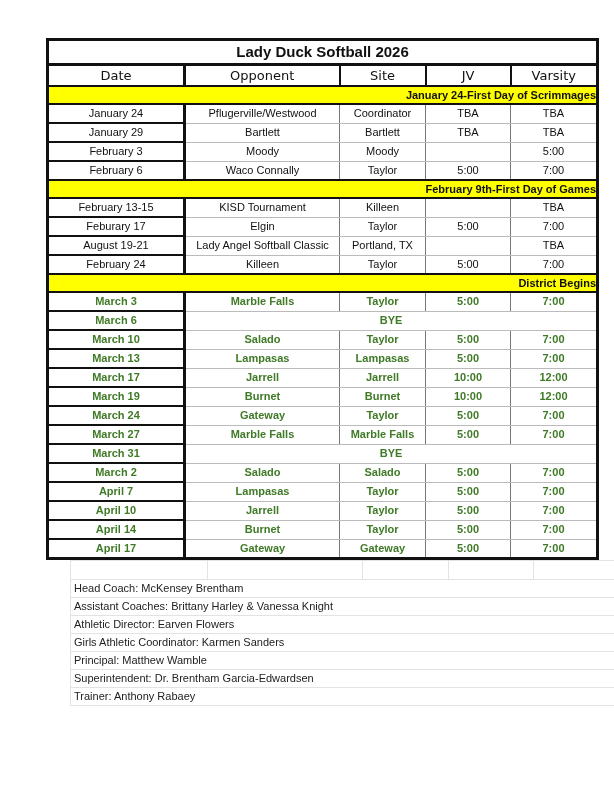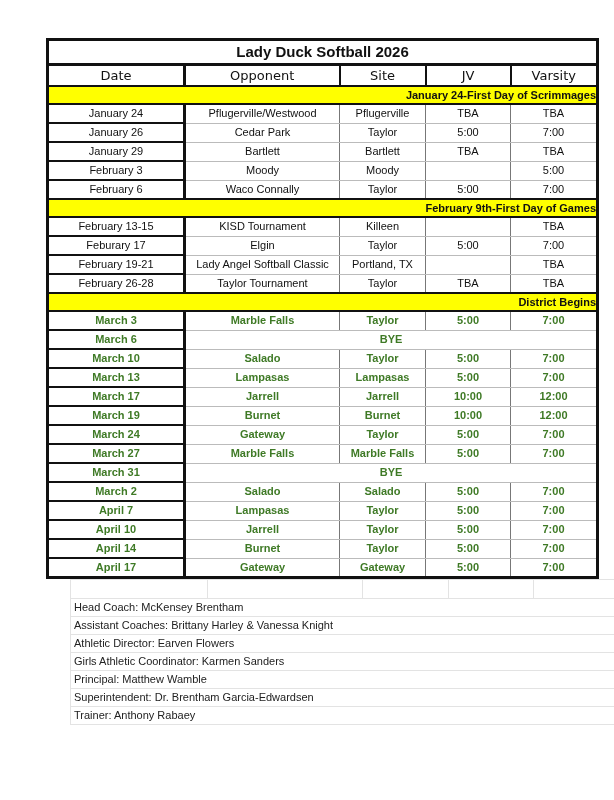--- a/index.html
+++ b/index.html
@@ -52,30 +52,23 @@
         <td>Site</td>
         <td>JV</td>
         <td>Varsity</td>
       </tr>
     <tr class="band">
           <td colspan="5">January 24-First Day of Scrimmages</td>
         </tr>
         <tr class="">
           <td class="date">January 24</td>
           <td>Pflugerville/Westwood</td>
-          <td>Pflugerville</td>
-          <td>TBA</td>
-          <td>TBA</td>
-        </tr>
-        <tr class="">
-          <td class="date">January 26</td>
-          <td>Cedar Park</td>
-          <td>Taylor</td>
-          <td>5:00</td>
-          <td>7:00</td>
+          <td>Coordinator</td>
+          <td>TBA</td>
+          <td>TBA</td>
         </tr>
         <tr class="">
           <td class="date">January 29</td>
           <td>Bartlett</td>
           <td>Bartlett</td>
           <td>TBA</td>
           <td>TBA</td>
         </tr>
         <tr class="">
           <td class="date">February 3</td>
@@ -102,32 +95,32 @@
           <td>TBA</td>
         </tr>
         <tr class="">
           <td class="date">Feburary 17</td>
           <td>Elgin</td>
           <td>Taylor</td>
           <td>5:00</td>
           <td>7:00</td>
         </tr>
         <tr class="">
-          <td class="date">February 19-21</td>
+          <td class="date">August 19-21</td>
           <td>Lady Angel Softball Classic</td>
           <td>Portland, TX</td>
           <td></td>
           <td>TBA</td>
         </tr>
         <tr class="">
-          <td class="date">February 26-28</td>
-          <td>Taylor Tournament</td>
-          <td>Taylor</td>
-          <td>TBA</td>
-          <td>TBA</td>
+          <td class="date">February 24</td>
+          <td>Killeen</td>
+          <td>Taylor</td>
+          <td>5:00</td>
+          <td>7:00</td>
         </tr>
         <tr class="band">
           <td colspan="5">District Begins</td>
         </tr>
         <tr class="district">
           <td class="date">March 3</td>
           <td>Marble Falls</td>
           <td>Taylor</td>
           <td>5:00</td>
           <td>7:00</td>

